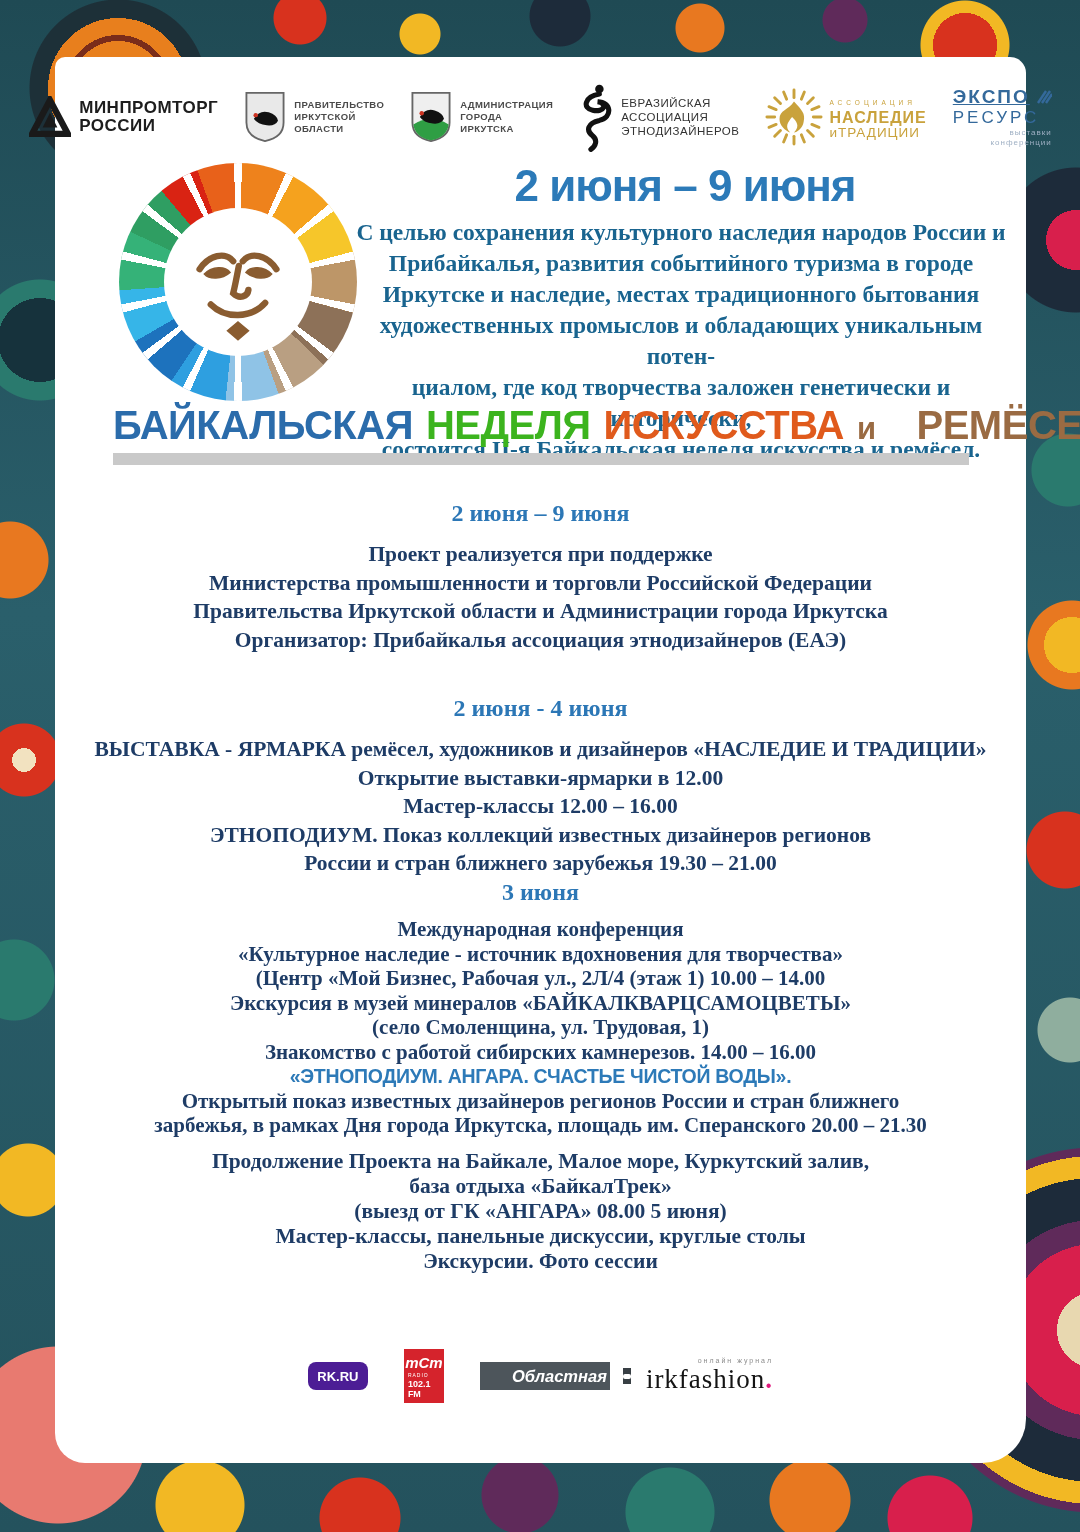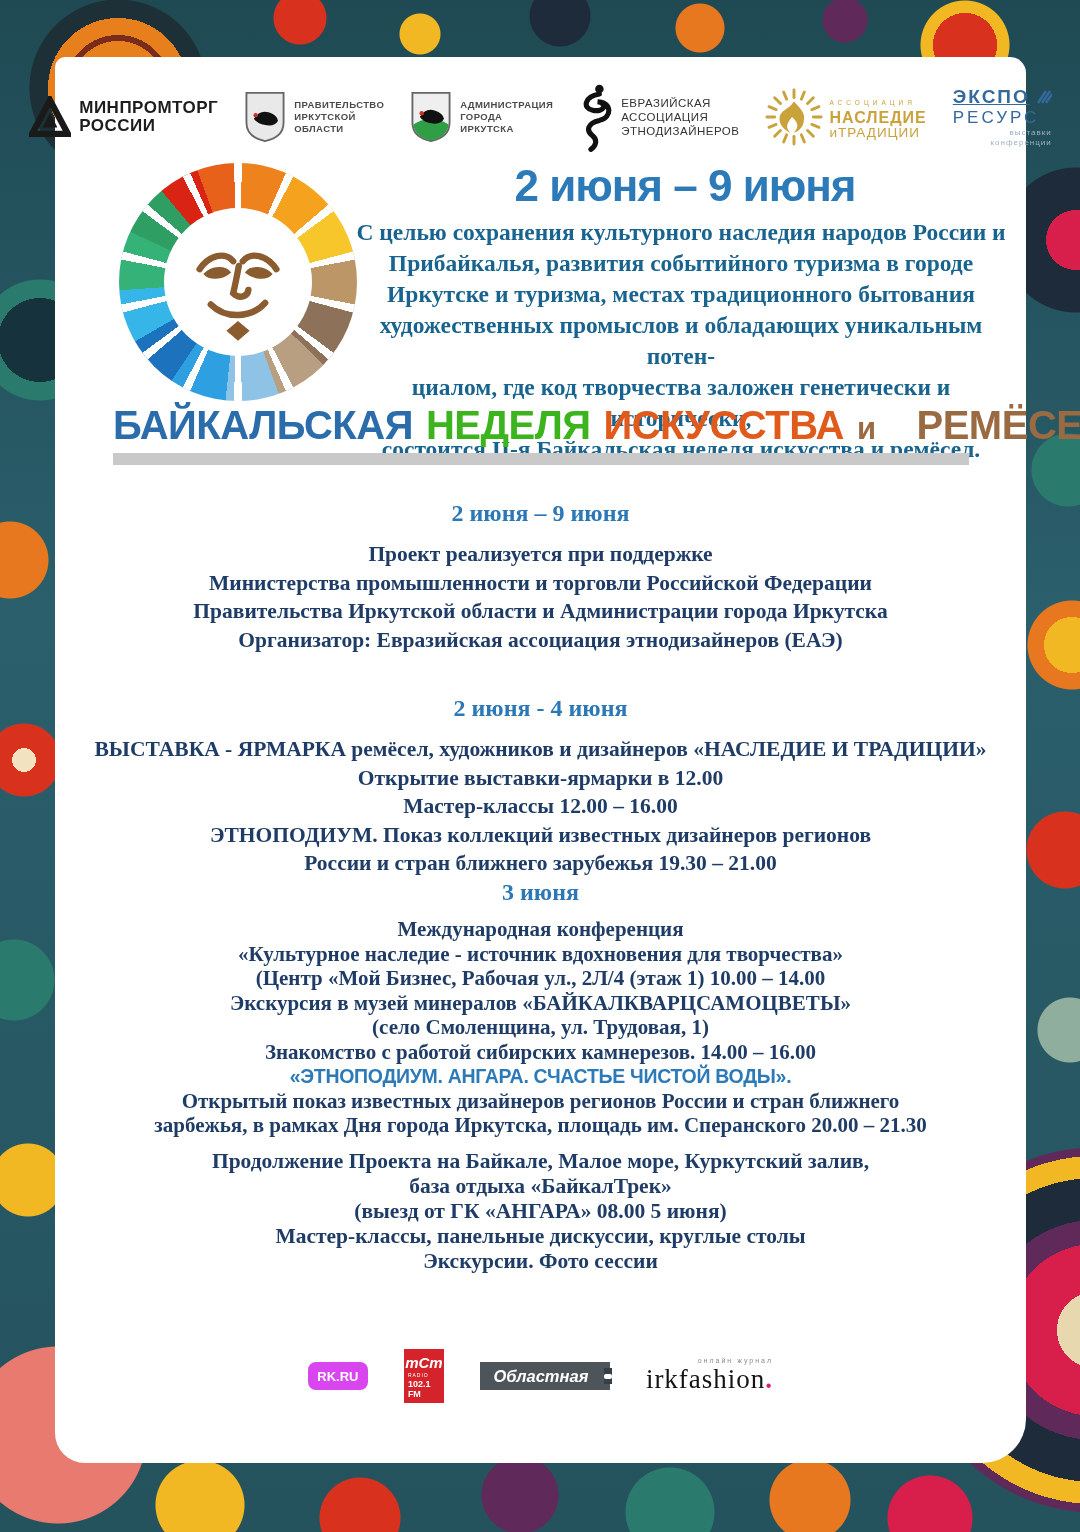--- a/index.html
+++ b/index.html
@@ -93,29 +93,29 @@
   .sec2{top:638px;}
   .sec3{top:798px;}
   .sec3 h2{margin-bottom:11px;margin-top:24px;}
   .sec3 .ln{font-size:21px;line-height:24.5px;}
   .sec4{top:1092px;}
   .sec4 h2{margin-bottom:15px;}
   .sec4 .ln{font-size:21.5px;line-height:25px;}
   .sec .ln.hl{color:#2d7ab8;font-family:"Liberation Sans",sans-serif;font-size:19.5px;letter-spacing:-.3px;}
   
   .media{position:absolute;top:1292px;left:0;right:0;display:flex;justify-content:center;align-items:center;gap:36px;}
-  .rk{width:60px;height:28px;background:#d946ef;border-radius:8px;color:#fff;
+  .rk{width:60px;height:28px;background:#4c1d95;border-radius:8px;color:#fff;
     font-family:"Liberation Sans",sans-serif;font-weight:bold;font-size:13px;
     display:flex;align-items:center;justify-content:center;}
   .mcm{width:40px;height:54px;background:#d5232c;color:#fff;display:flex;flex-direction:column;
     align-items:center;justify-content:space-between;padding:5px 2px 4px 2px;box-sizing:border-box;}
   .mcm-name{font-family:"Liberation Sans",sans-serif;font-weight:bold;font-size:15px;font-style:italic;}
   .mcm-radio{font-family:"Liberation Sans",sans-serif;font-size:5px;letter-spacing:1px;align-self:flex-start;padding-left:2px;}
   .mcm-freq{font-family:"Liberation Sans",sans-serif;font-weight:bold;font-size:9px;align-self:flex-start;padding-left:2px;}
-  .obl{width:130px;height:28px;background:#4d555b;display:flex;align-items:center;padding:0 8px;box-sizing:border-box;gap:16px;justify-content:center;}
+  .obl{width:130px;height:28px;background:#4d555b;display:flex;align-items:center;padding:0 16px;box-sizing:border-box;gap:16px;}
   .obl-flag{width:10px;height:12px;background:linear-gradient(180deg,#fff 0 33%,#2a5caa 33% 66%,#d8321e 66% 100%);transform:skewX(-12deg);}
   .obl-name{color:#fff;font-family:"Liberation Sans",sans-serif;font-weight:bold;font-style:italic;font-size:16.5px;flex:1;}
   .obl-icon{width:16px;height:16px;background:#383f44;display:flex;align-items:center;justify-content:center;}
   .obl-icon span{display:block;width:8px;height:5px;background:#fff;border-radius:2px;}
   .irk{text-align:left;}
   .irk-small{font-family:"Liberation Sans",sans-serif;font-size:7px;letter-spacing:2px;color:#8a8a8a;text-align:right;}
   .irk-name{font-size:27px;color:#141414;letter-spacing:1px;}
   .irk-dot{color:#e0187c;font-weight:bold;}
 </style>
 </head>
@@ -237,36 +237,36 @@
         <path d="M66 128 C84 146 116 146 134 126" fill="none" stroke-width="8"></path>
         <path d="M100 150 l13 11 -13 11 -13 -11 Z" stroke-width="2"></path>
       </g>
     </svg>
   </div>
 
   <div class="hero-date">2 июня – 9 июня</div>
   <div class="hero-intro" id="intro-root">
       <div>С целью сохранения культурного наследия народов России и</div>
       <div>Прибайкалья, развития событийного туризма в городе</div>
-      <div>Иркутске и туризма,  местах традиционного бытования</div>
+      <div>Иркутске и наследие,  местах традиционного бытования</div>
       <div>художественных промыслов и  обладающих   уникальным потен-</div>
       <div>циалом, где код творчества заложен генетически и исторически,</div>
       <div>состоится II-я Байкальская неделя искусства и ремёсел.</div>
     </div>
 
   <div class="main-title" id="title-root"><span style="color: rgb(43, 108, 171);">БАЙКАЛЬСКАЯ</span><span style="color: rgb(60, 180, 30);">НЕДЕЛЯ</span><span style="color: rgb(224, 90, 28);">ИСКУССТВА</span><span class="sm" style="color: rgb(154, 107, 67);">и</span><span style="color: rgb(154, 107, 67); margin-left: 32px;">РЕМЁСЕЛ</span></div>
   <div class="title-bar"></div>
 
   <div id="sections-root">
       <section class="sec sec1">
         <h2>2 июня – 9 июня</h2>
         <div class="ln">Проект реализуется   при поддержке</div>
         <div class="ln">Министерства промышленности и торговли Российской Федерации</div>
         <div class="ln">Правительства Иркутской области и Администрации города Иркутска</div>
-        <div class="ln">Организатор:  Евразийская ассоциация этнодизайнеров (ЕАЭ)</div>
+        <div class="ln">Организатор:  Прибайкалья ассоциация этнодизайнеров (ЕАЭ)</div>
       </section>
       <section class="sec sec2">
         <h2>2 июня  - 4 июня</h2>
         <div class="ln">ВЫСТАВКА - ЯРМАРКА ремёсел, художников и дизайнеров «НАСЛЕДИЕ И ТРАДИЦИИ»</div>
         <div class="ln">Открытие выставки-ярмарки в 12.00</div>
         <div class="ln">Мастер-классы 12.00 – 16.00</div>
         <div class="ln">ЭТНОПОДИУМ. Показ коллекций известных дизайнеров регионов</div>
         <div class="ln">России  и стран ближнего зарубежья  19.30 – 21.00</div>
       </section>
       <section class="sec sec3">

